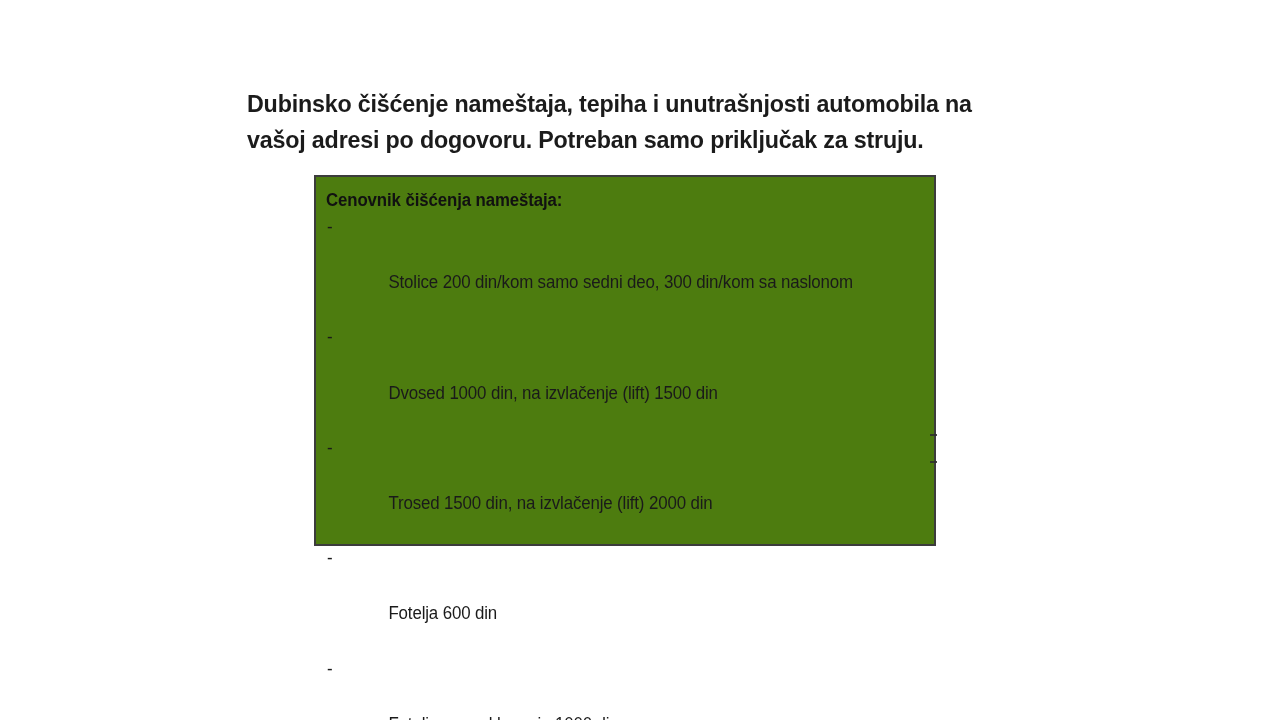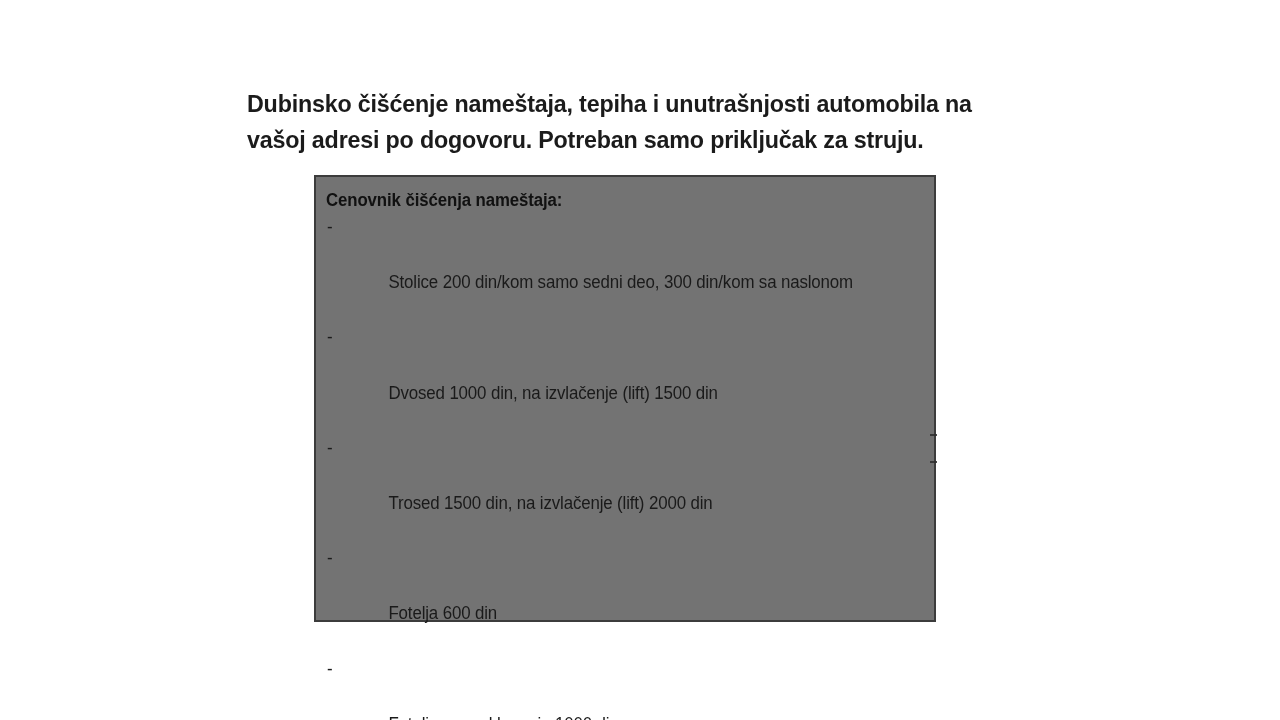--- a/index.html
+++ b/index.html
@@ -32,24 +32,24 @@
     transform-origin: left top;
     white-space: pre-wrap;
   }
 
   
   .pricebox {
     position: absolute;
     left: 314px;
     top: 175px;
     width: 622px;
-    height: 447px;
+    height: 371px;
     box-sizing: border-box;
     border: 2px solid #3c3c3c;
-    background: #737373;
+    background: #4d7c0f;
   }
   .pricebox-inner {
     padding: 10px 12px 0 10px;
   }
 
   .pricebox-title {
     font-size: 17.5px;
     font-weight: 700;
     line-height: 27px;
     color: #111111;

